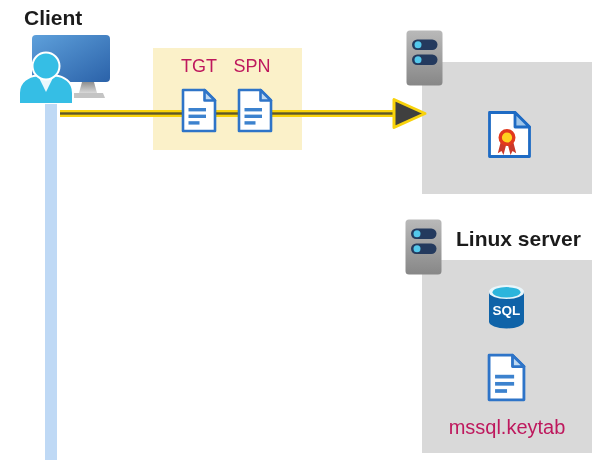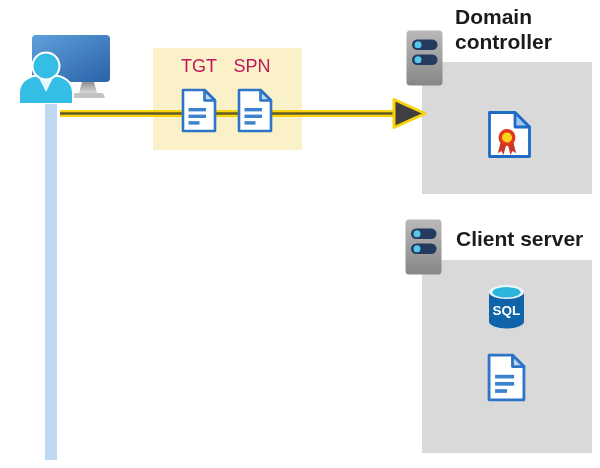--- a/index.html
+++ b/index.html
@@ -70,20 +70,21 @@
     left: 422px; top: 416px; width: 170px;
     font-size: 20px;
     z-index: 1;
   }
 </style>
 </head>
 <body>
 
 <div class="stage">
 
+  <div class="abs title client-title">Client</div>
 
   <div class="abs vbar"></div>
 
   <svg class="abs client-icon" width="100" height="74" viewBox="0 0 100 74">
     <defs>
       <linearGradient id="mong" x1="0" y1="0" x2="1" y2="1">
         <stop offset="0" stop-color="#5EA0DB"></stop>
         <stop offset="1" stop-color="#2B62A9"></stop>
       </linearGradient>
       <linearGradient id="standg" x1="0" y1="0" x2="0" y2="1">
@@ -135,21 +136,20 @@
         <stop offset="1" stop-color="#878787"></stop>
       </linearGradient>
     </defs>
     <rect x="0.5" y="0.5" width="36" height="55" rx="3.5" fill="url(#srv1)"></rect>
     <rect x="6" y="9.5" width="25.5" height="10.5" rx="5.25" fill="#243A5E"></rect>
     <circle cx="12" cy="14.7" r="3.5" fill="#54C8EB"></circle>
     <rect x="6" y="24.5" width="25.5" height="10.5" rx="5.25" fill="#243A5E"></rect>
     <circle cx="12" cy="29.7" r="3.5" fill="#54C8EB"></circle>
   </svg>
 
-  <div class="abs title dc-title">Domain controller</div>
 
   <svg class="abs cert-icon" width="45" height="49" viewBox="0 0 45 49">
     <path d="M2.5,2.5 H28 L42.5,17 V46.5 H2.5 Z" fill="#FFFFFF" stroke="#1E6BC4" stroke-width="2.8" stroke-linejoin="round"></path>
     <path d="M28,2.5 L42.5,17 H28 Z" fill="#9FC6EA" stroke="#1E6BC4" stroke-width="2.8" stroke-linejoin="round"></path>
     <path d="M14.5,29 L20,31.5 L16.5,45 L14.5,41 L10.8,43.3 Z" fill="#C9392B"></path>
     <path d="M25.5,29 L20,31.5 L23.5,45 L25.5,41 L29.2,43.3 Z" fill="#C9392B"></path>
     <circle cx="20" cy="27.5" r="6.8" fill="#FFD21F" stroke="#E2391D" stroke-width="3.4"></circle>
   </svg>
 
   <div class="abs ls-box"></div>
@@ -161,31 +161,32 @@
         <stop offset="1" stop-color="#878787"></stop>
       </linearGradient>
     </defs>
     <rect x="0.5" y="0.5" width="36" height="55" rx="3.5" fill="url(#srv2)"></rect>
     <rect x="6" y="9.5" width="25.5" height="10.5" rx="5.25" fill="#243A5E"></rect>
     <circle cx="12" cy="14.7" r="3.5" fill="#54C8EB"></circle>
     <rect x="6" y="24.5" width="25.5" height="10.5" rx="5.25" fill="#243A5E"></rect>
     <circle cx="12" cy="29.7" r="3.5" fill="#54C8EB"></circle>
   </svg>
 
-  <div class="abs title ls-title">Client server</div>
+  <div class="abs title ls-title">Linux server</div>
 
   <svg class="abs sql-icon" width="39" height="47" viewBox="0 0 39 47">
     <path d="M2,9 L2,38.5 A17.5,7 0 0 0 37,38.5 L37,9 Z" fill="#0F63A8"></path>
     <ellipse cx="19.5" cy="9" rx="17.5" ry="7" fill="#E9F6FB"></ellipse>
     <ellipse cx="19.5" cy="9.3" rx="14" ry="5.2" fill="#2CB5DC"></ellipse>
     <text x="19.5" y="32" text-anchor="middle" font-family="Liberation Sans, sans-serif" font-size="13.5" font-weight="bold" fill="#FFFFFF">SQL</text>
   </svg>
 
   <svg class="abs keytab-doc" width="41" height="49" viewBox="0 0 36 45">
     <path d="M2,2 H23.5 L34,12.5 V43 H2 Z" fill="#FFFFFF" stroke="#2E74C8" stroke-width="2.6" stroke-linejoin="round"></path>
     <path d="M23.5,2 L34,12.5 H23.5 Z" fill="#BFD9F2" stroke="#2E74C8" stroke-width="2.6" stroke-linejoin="round"></path>
     <rect x="7.5" y="20" width="17.5" height="3.4" fill="#3C82CE"></rect>
     <rect x="7.5" y="26.6" width="17.5" height="3.4" fill="#3C82CE"></rect>
     <rect x="7.5" y="33.2" width="11" height="3.4" fill="#3C82CE"></rect>
   </svg>
 
+  <div class="abs small-label keytab-label">mssql.keytab</div>
 
 </div>
 
 </body></html>

